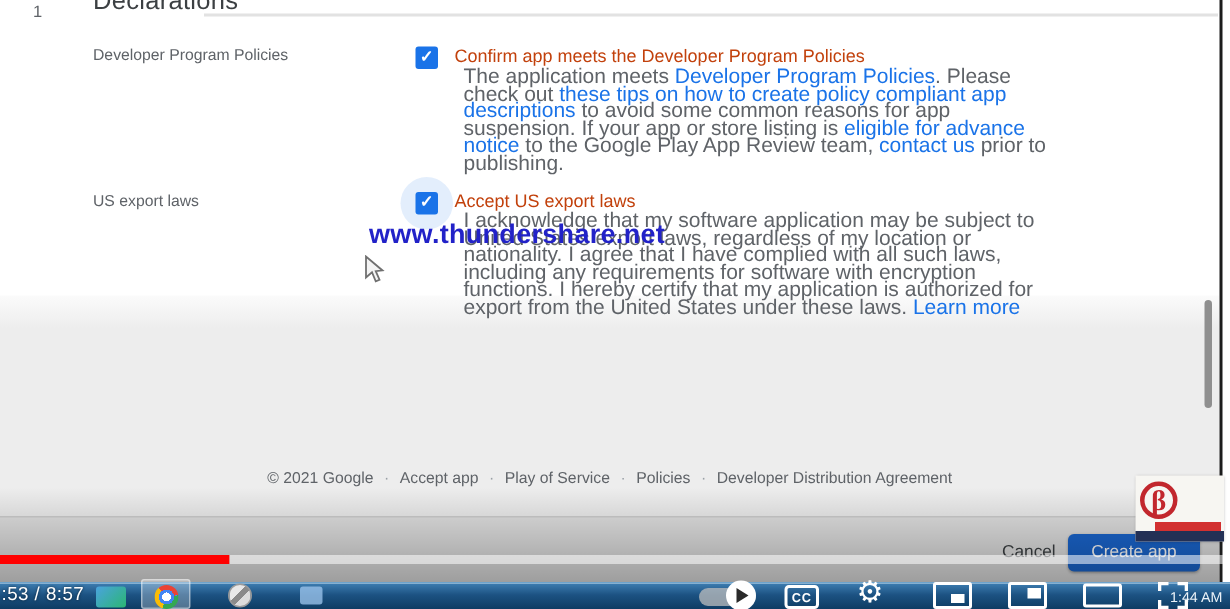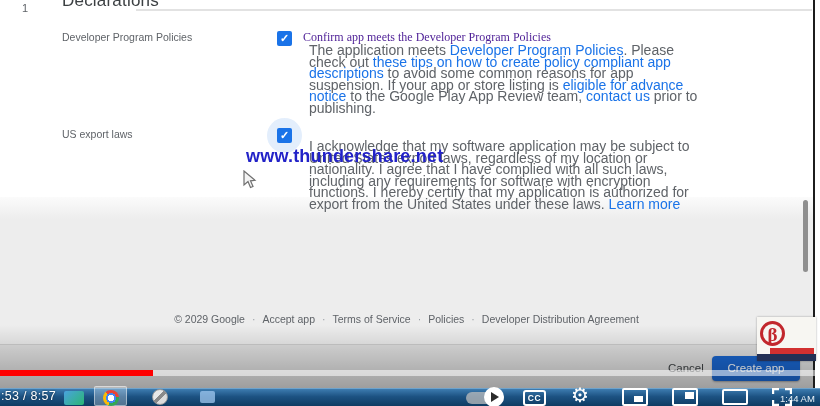--- a/index.html
+++ b/index.html
@@ -20,21 +20,21 @@
   .row-label { position:absolute; left:62px; font-size:10.5px; color:#5f6368; }
   .label-1 { top:31px; } .label-2 { top:128px; }
 
   .checkbox { position:absolute; left:277px; width:15px; height:15px; background:#1a73e8;
               border-radius:2px; color:#fff; font-size:11px; line-height:15px; text-align:center;
               font-weight:bold; cursor:pointer; }
   .cb-1 { top:31px; } .cb-2 { top:128px; }
   .focus-ring { position:absolute; left:267px; top:118px; width:35px; height:35px; border-radius:50%;
                 background:rgba(26,115,232,0.12); }
 
-  .row-title { position:absolute; left:303px; font-size:12px; color:#4c1d95;font-family:Liberation Serif, serif; }
+  .row-title { position:absolute; left:303px; font-size:12px; color:#c2410c; }
   .title-1 { top:30px; } .title-2 { top:127px; }
 
   .para { position:absolute; left:309px; width:394px; font-size:14px; line-height:11.5px; color:#5f6368; }
   .para-1 { top:45px; } .para-2 { top:141px; }
   .lnk { color:#1a73e8; cursor:pointer; }
 
   .scrollbar-thumb { position:absolute; left:803px; top:200px; width:5px; height:72px;
                      background:#8f8f8f; border-radius:3px; }
 
   .footer { position:absolute; left:0; top:313px; width:813px; text-align:center;
@@ -137,28 +137,29 @@
   <div class="row-label label-1">Developer Program Policies</div>
   <span class="checkbox cb-1">✓</span>
   <div class="row-title title-1">Confirm app meets the Developer Program Policies</div>
   <div class="para para-1">
     <span>The application meets </span><span class="lnk">Developer Program Policies</span><span>. Please check out </span><span class="lnk">these tips on how to create policy compliant app descriptions</span><span> to avoid some common reasons for app suspension. If your app or store listing is </span><span class="lnk">eligible for advance notice</span><span> to the Google Play App Review team, </span><span class="lnk">contact us</span><span> prior to publishing.</span>
   </div>
 
   <div class="row-label label-2">US export laws</div>
   <div class="focus-ring"></div>
   <span class="checkbox cb-2">✓</span>
+  <div class="row-title title-2">Accept US export laws</div>
   <div class="para para-2">
     <span>I acknowledge that my software application may be subject to United States export laws, regardless of my location or nationality. I agree that I have complied with all such laws, including any requirements for software with encryption functions. I hereby certify that my application is authorized for export from the United States under these laws. </span><span class="lnk">Learn more</span>
   </div>
 
   <div class="scrollbar-thumb"></div>
 
   <div class="footer">
-    <span>© 2029 Google</span><span class="f-sep">·</span><span class="f-link">Accept app</span><span class="f-sep">·</span><span class="f-link">Terms of Service</span><span class="f-sep">·</span><span class="f-link">Policies</span><span class="f-sep">·</span><span class="f-link">Developer Distribution Agreement</span>
+    <span>© 2021 Google</span><span class="f-sep">·</span><span class="f-link">Accept app</span><span class="f-sep">·</span><span class="f-link">Play of Service</span><span class="f-sep">·</span><span class="f-link">Policies</span><span class="f-sep">·</span><span class="f-link">Developer Distribution Agreement</span>
   </div>
 
   <div class="action-bar"></div>
   <div class="cancel-btn">Cancel</div>
   <button class="create-btn">Create app</button>
 
   <div class="watermark">www.thundershare.net</div>
   <svg class="cursor" width="14" height="20" viewBox="0 0 14 20">
     <path d="M1,1 L1,15 L5,11.5 L7.5,17.5 L10,16.5 L7.5,10.8 L12,10.3 Z" fill="#f4f4f4" stroke="#707070" stroke-width="1.2"></path>
   </svg>

